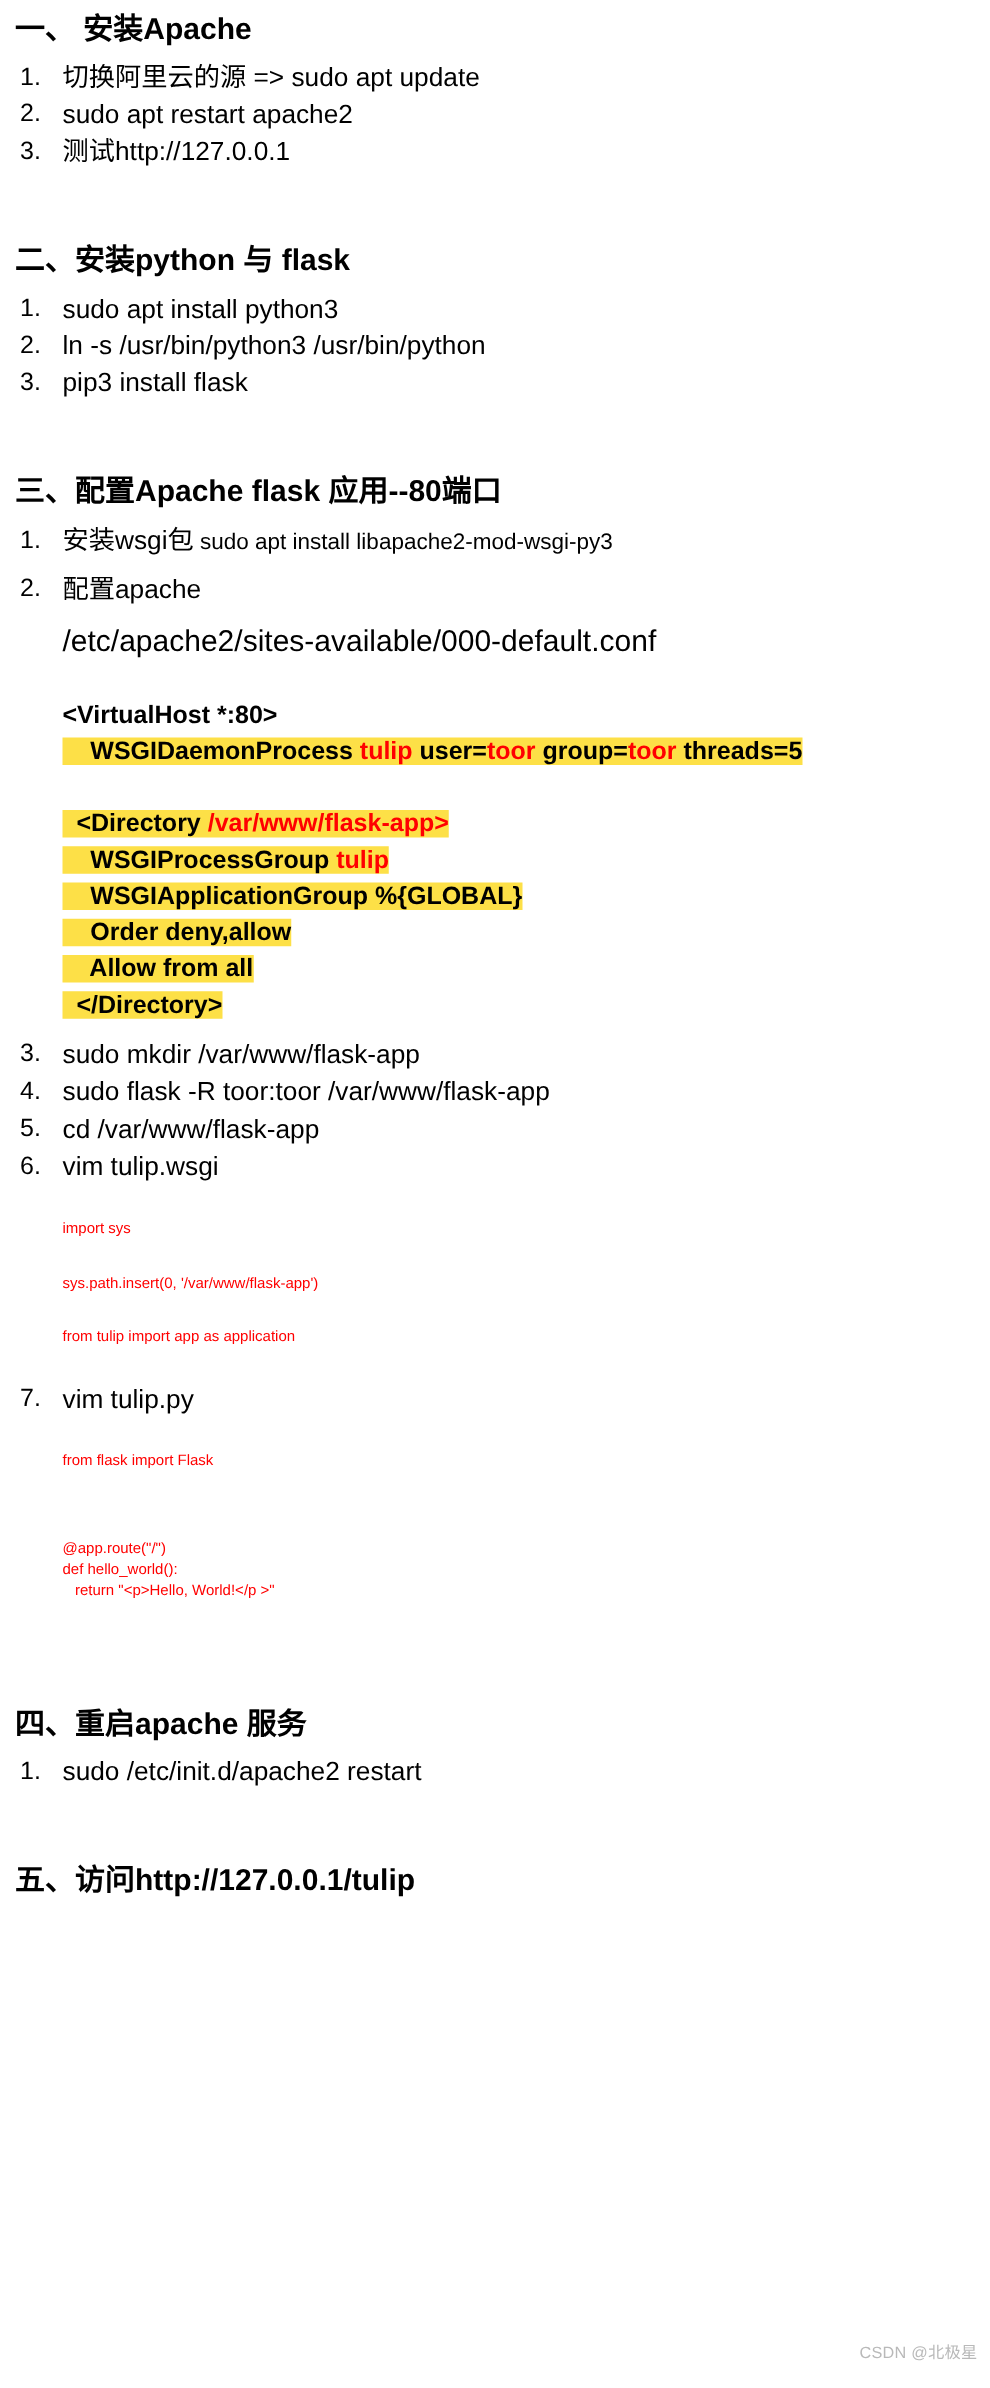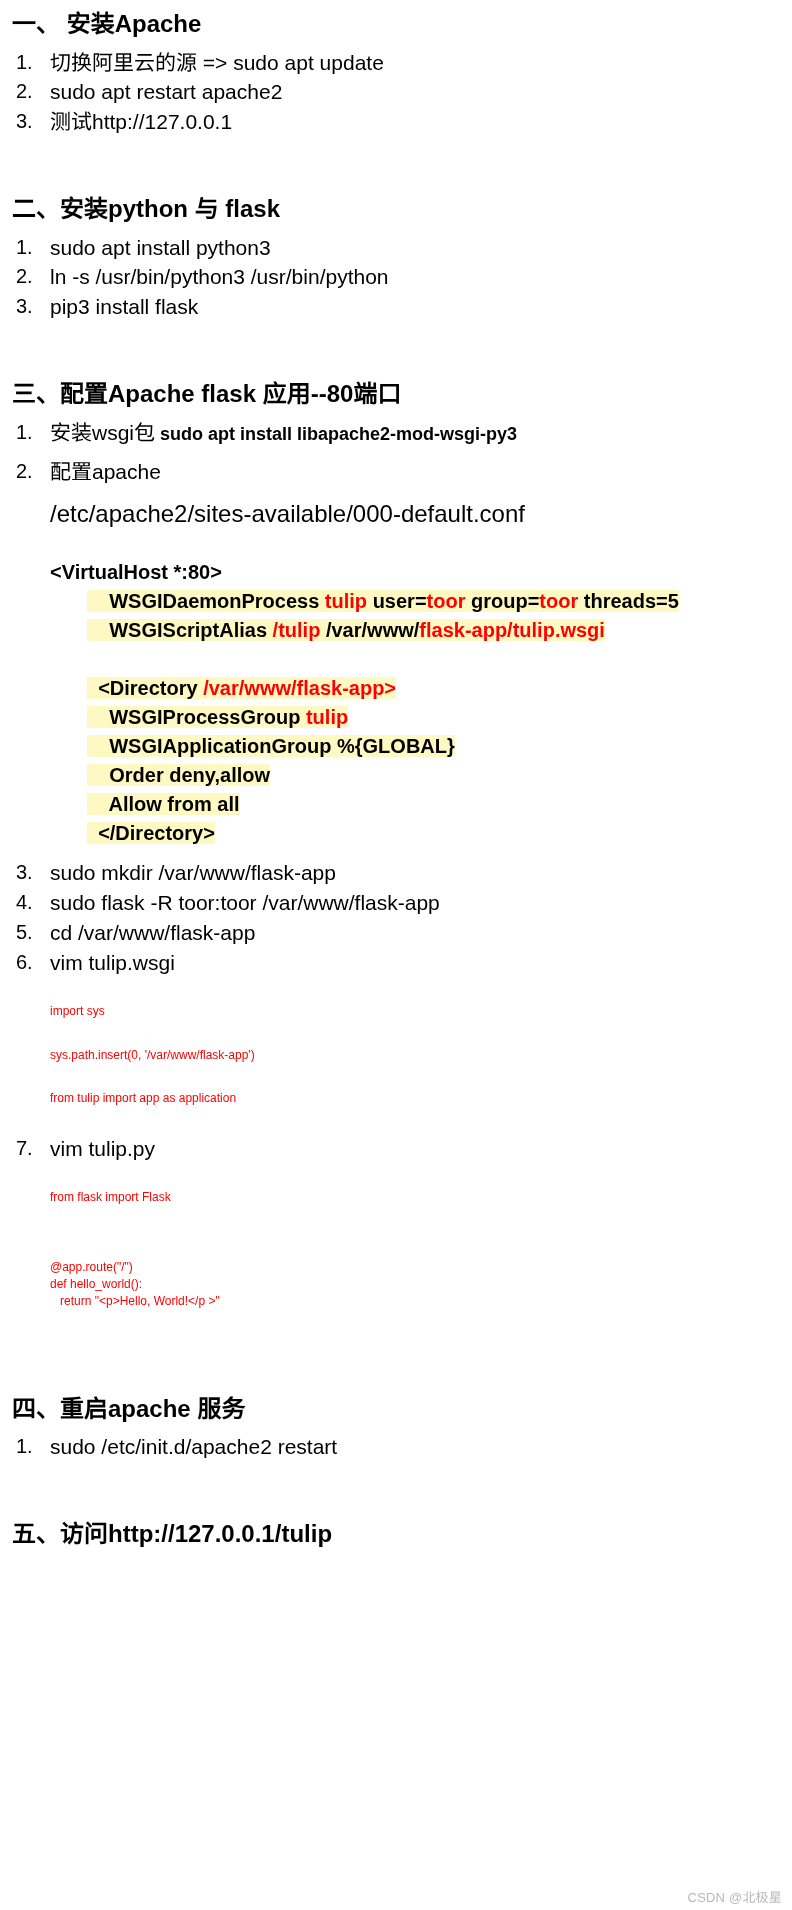--- a/index.html
+++ b/index.html
@@ -54,21 +54,20 @@
     text-align: left;
     font-size: 20px;
   }
   .step-text {
     flex: 1 1 auto;
     white-space: pre-wrap;
     word-break: break-word;
   }
   .step-text .small {
     font-size: 18px;
-    font-weight: bold;
   }
 
   
   .gap-sm { height: 10px; }
   .gap-md { height: 26px; }
   .gap-xl { height: 58px; }
 
   
   .subblock {
     padding-left: 50px;
@@ -84,41 +83,40 @@
   }
   .conf-path {
     font-size: 24px;
     padding-left: 50px;
     line-height: 1.45;
     white-space: pre;
   }
 
   
   .hl {
-    background-color: #fef9c3;
+    background-color: #fde047;
     box-decoration-break: clone;
-    margin-left: 37px;
     -webkit-box-decoration-break: clone;
   }
   .red { color: #ff0000; }
   .code-red {
     color: #ff0000;
     font-size: 12px;
     line-height: 1.45;
     white-space: pre;
     padding-left: 50px;
   }
 
   .codeblock .blank { height: 26px; }
 
   
   .watermark {
     position: absolute;
     right: 10px;
-    bottom: 4px;
+    bottom: 20px;
     font-size: 13px;
     color: #b9b9b9;
     letter-spacing: 0.2px;
     white-space: pre;
   }
 </style>
 </head>
 <body>
 
 <div class="page">
@@ -191,21 +189,20 @@
     <div class="conf-path">/etc/apache2/sites-available/000-default.conf</div>
 
     <div class="gap-md"></div>
 
     <div class="subblock">
 
       <div class="subline">&lt;VirtualHost *:80&gt;</div>
 
       <div class="subline"><span class="hl">    <span>WSGIDaemonProcess </span><span class="red">tulip</span><span> user=</span><span class="red">toor</span><span> group=</span><span class="red">toor</span><span> threads=5</span></span></div>
 
-      <div class="subline"><span class="hl">    <span>WSGIScriptAlias </span><span class="red">/tulip</span><span> /var/www/</span><span class="red">flask-app/tulip.wsgi</span></span></div>
 
       <div class="subline">&nbsp;</div>
 
       <div class="subline"><span class="hl">  <span>&lt;Directory </span><span class="red">/var/www/flask-app&gt;</span></span></div>
 
       <div class="subline"><span class="hl">    <span>WSGIProcessGroup </span><span class="red">tulip</span></span></div>
 
       <div class="subline"><span class="hl">    <span>WSGIApplicationGroup %{GLOBAL}</span></span></div>
 
       <div class="subline"><span class="hl">    <span>Order deny,allow</span></span></div>

